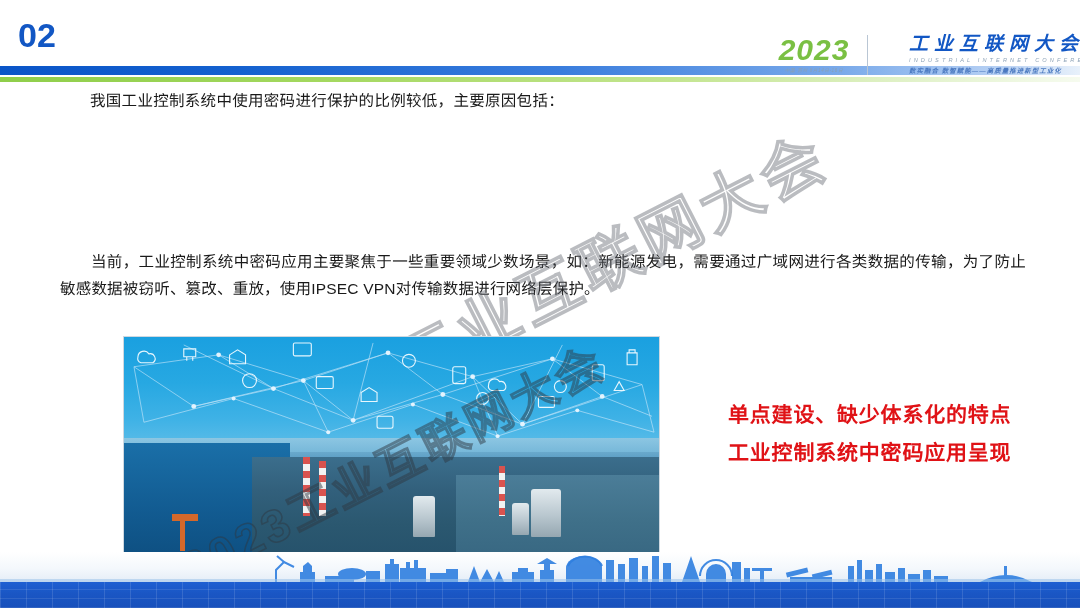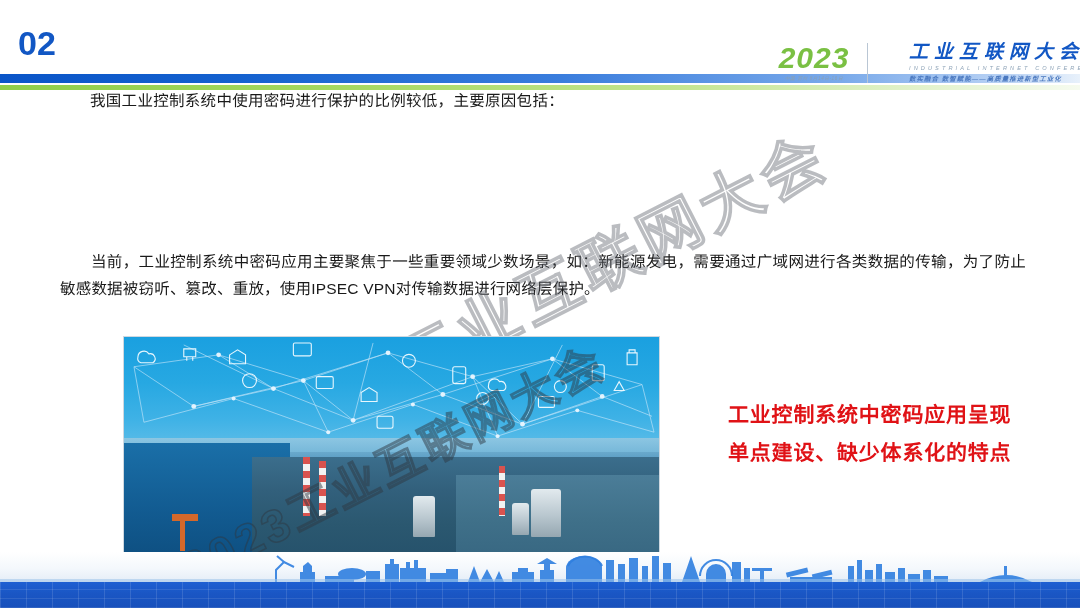--- a/index.html
+++ b/index.html
@@ -5,21 +5,21 @@
   html,body{margin:0;padding:0;}
   body{
     width:1080px;height:608px;
     background:#ffffff;
     font-family:"Liberation Sans","DejaVu Sans",sans-serif;
     overflow:hidden;position:relative;
   }
   .slide{position:relative;width:1080px;height:608px;overflow:hidden;background:#fff;}
 
   
-  .header{position:absolute;left:0;top:12px;width:1080px;height:88px;}
+  .header{position:absolute;left:0;top:4px;width:1080px;height:88px;}
   .title-num{
     position:absolute;left:18px;top:11px;
     font-size:34px;font-weight:bold;color:#1257c4;
     letter-spacing:0px;line-height:40px;
     font-family:"Liberation Sans","DejaVu Sans",sans-serif;
   }
   .title-text{
     position:absolute;left:96px;top:9px;
     font-size:31px;font-weight:bold;color:#1257c4;
     letter-spacing:1.5px;line-height:44px;
@@ -238,22 +238,22 @@
         <path d="M492,54 l5,-9 l5,9 z"></path>
         <path d="M60,12 h12 v8 h-12 z M63,20 v4 M69,20 v4"></path>
         <path d="M505,16 h10 v12 h-10 z M507,16 v-3 h6 v3"></path>
       </g>
     </svg>
 
     <div class="photo-wm">2023工业互联网大会</div>
   </div>
 
   <div class="callout">
+    <div>单点建设、缺少体系化的特点</div>
     <div>工业控制系统中密码应用呈现</div>
-    <div>单点建设、缺少体系化的特点</div>
   </div>
 
   <div class="footer">
     <div class="footer-fade"></div>
     <svg class="skyline" viewBox="0 0 1080 30" preserveAspectRatio="none">
       <g fill="#2f7fe0" opacity="0.9">
         <path d="M300,30 v-10 h3 v-6 l5,-4 l4,4 v6 h3 v10 z"></path>
         <circle cx="308" cy="22" r="3" fill="#2f7fe0"></circle>
         <path d="M325,30 v-6 h14 v-4 h10 v-3 h5 v13 z"></path>
         <ellipse cx="352" cy="22" rx="14" ry="6"></ellipse>

